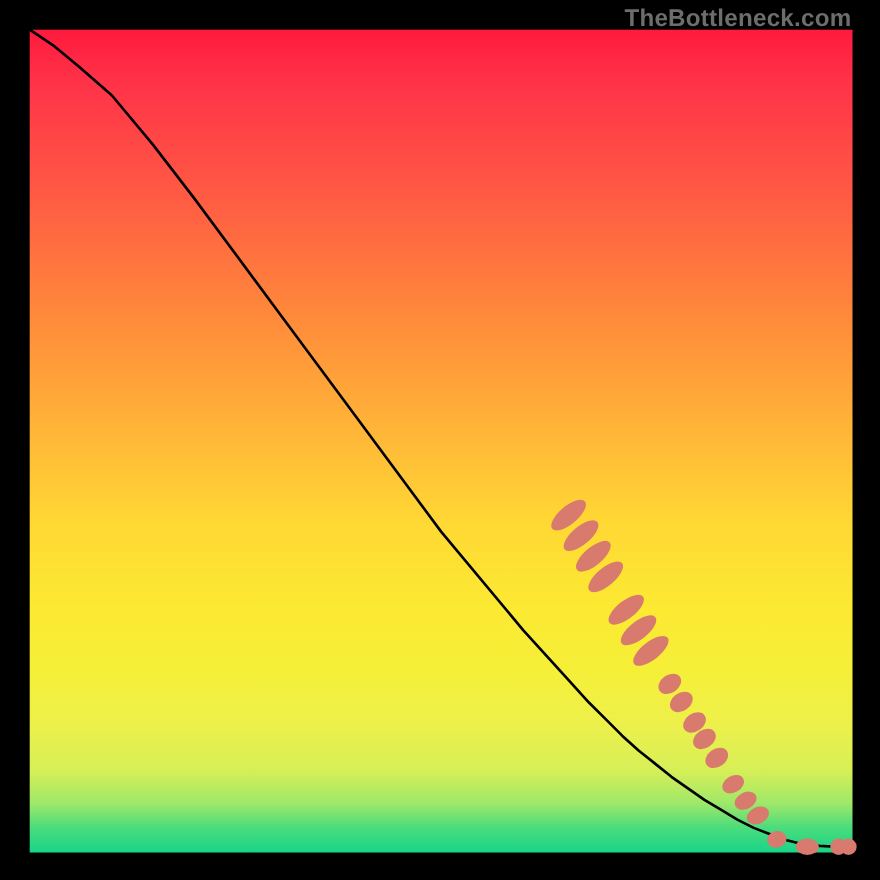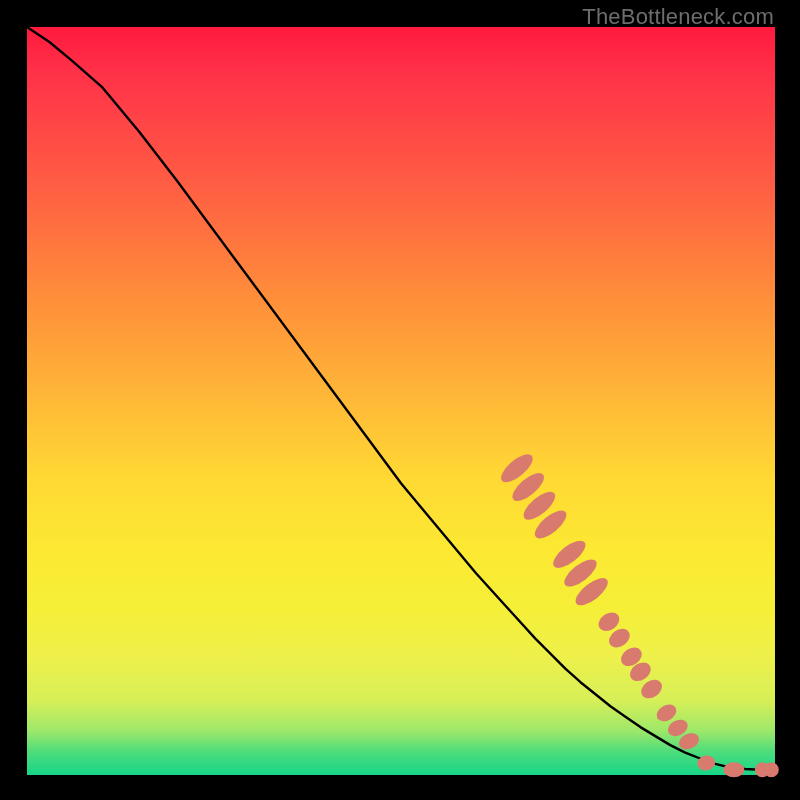--- a/index.html
+++ b/index.html
@@ -40,21 +40,21 @@
       #4bdc7c 97%,
       #17d588 100%
     );
   }
   .watermark {
     position: absolute;
     top: 4px;
     right: 26px;
     color: #6d6d6d;
     font-size: 22px;
-    font-weight: 400;
+    font-weight: 700;
     letter-spacing: 0.2px;
     font-family: Arial, Helvetica, sans-serif;
   }
   svg.curve-layer {
     position: absolute;
     left: 27px;
     top: 27px;
     width: 748px;
     height: 748px;
     overflow: visible;

